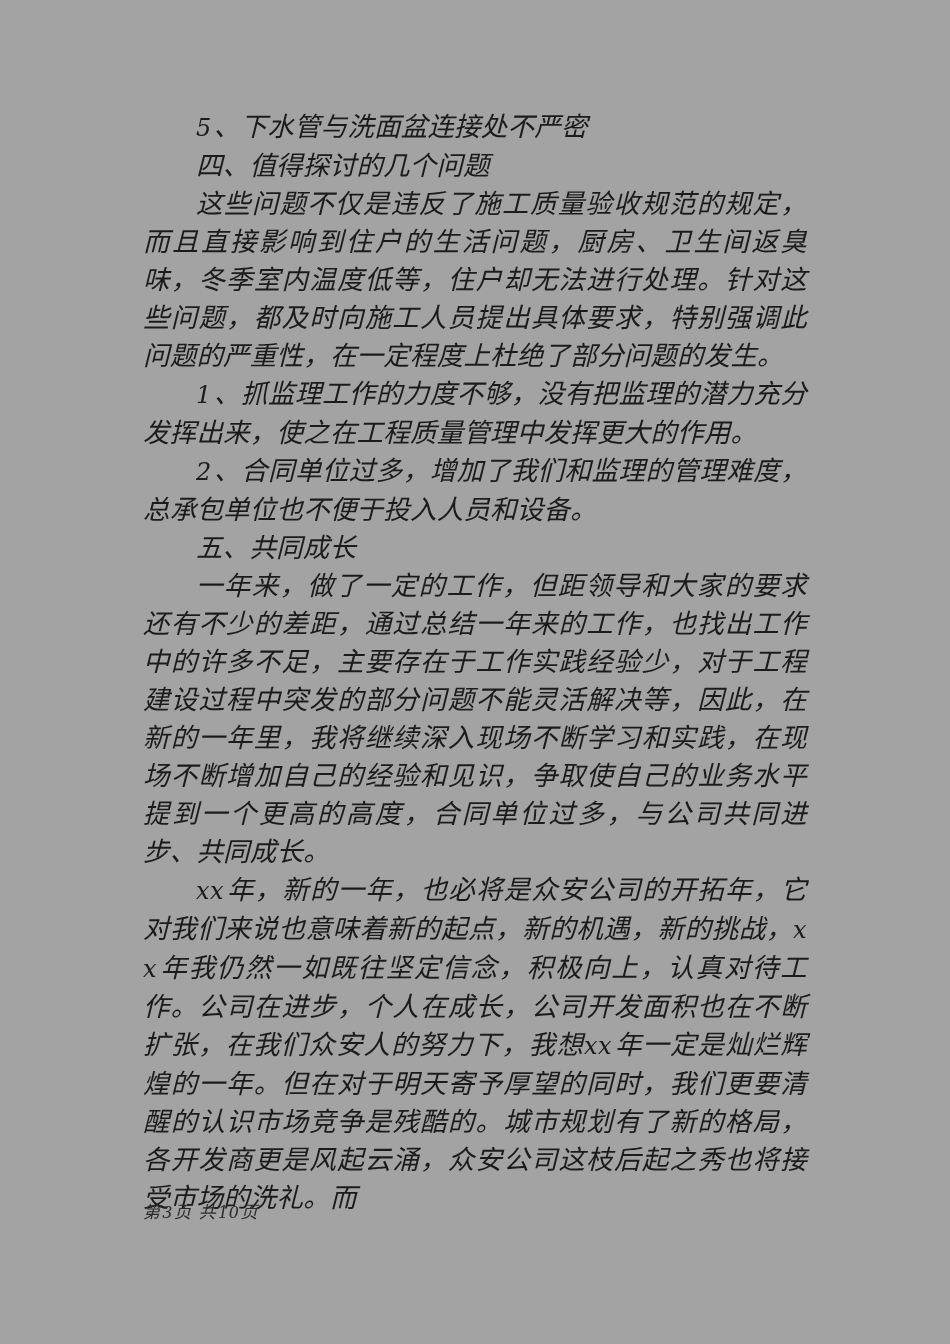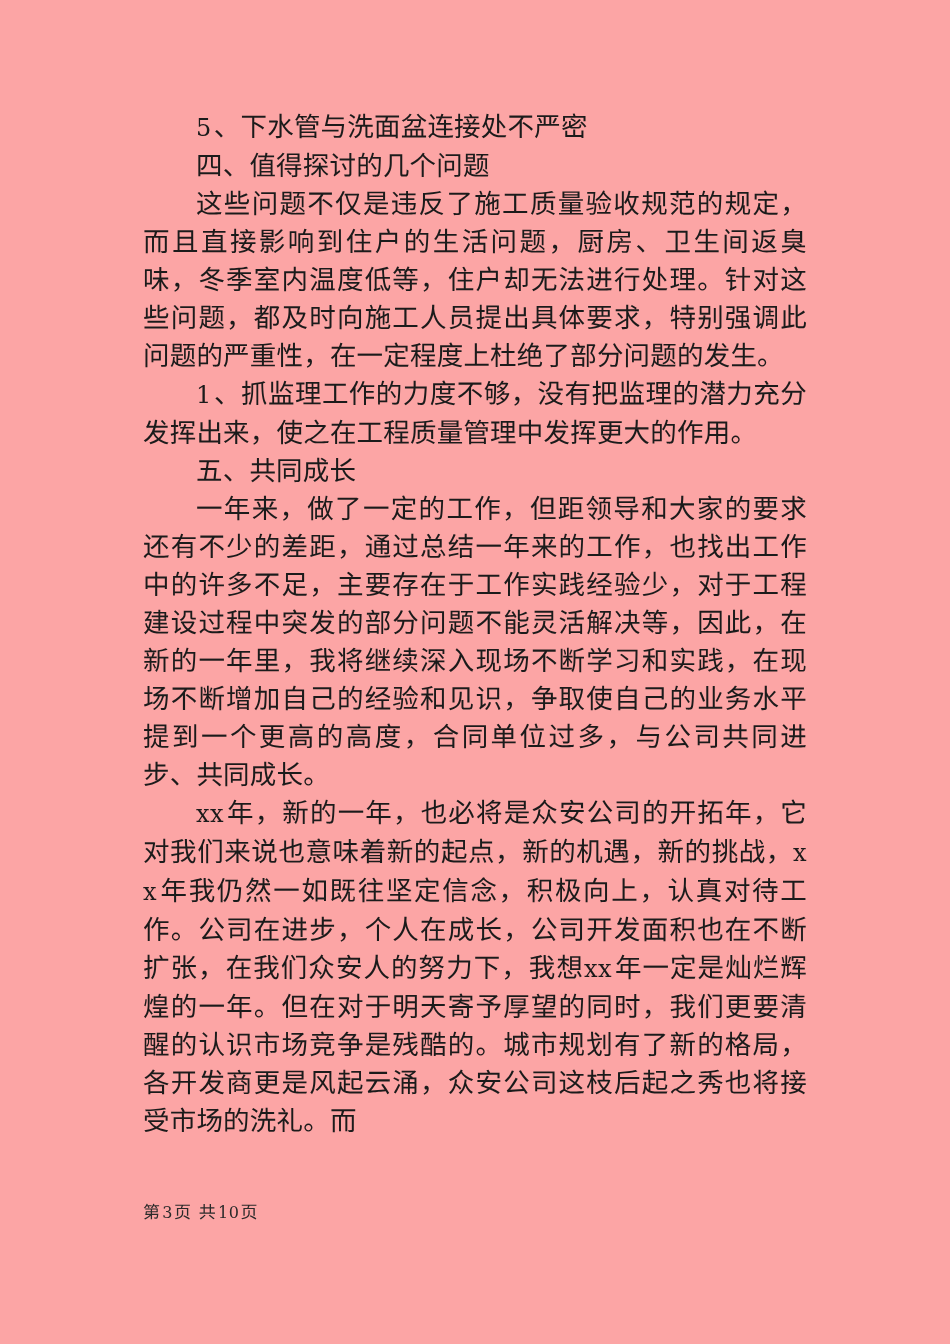--- a/index.html
+++ b/index.html
@@ -11,22 +11,23 @@
     width: 950px;
     height: 1344px;
     position: relative;
     font-family: "DejaVu Serif", "Liberation Serif", serif;
     -webkit-font-smoothing: antialiased;
   }
 
   #page {
     position: absolute;
     inset: 0;
-    background: #fca5a5;
+    background: #a3a3a3;
     overflow: hidden;
+    font-style: italic;
   }
 
   
   #doc-body {
     position: absolute;
     left: 143px;
     top: 108px;
     width: 664px;
   }
 
@@ -73,20 +74,21 @@
 </head>
 <body>
 
 <div id="page">
 
   <div id="doc-body">
     <p class="para"><span class="lat">5</span>、下水管与洗面盆连接处不严密</p>
     <p class="para">四、值得探讨的几个问题</p>
     <p class="para">这些问题不仅是违反了施工质量验收规范的规定，而且直接影响到住户的生活问题，厨房、卫生间返臭味，冬季室内温度低等，住户却无法进行处理。针对这些问题，都及时向施工人员提出具体要求，特别强调此问题的严重性，在一定程度上杜绝了部分问题的发生。</p>
     <p class="para"><span class="lat">1</span>、抓监理工作的力度不够，没有把监理的潜力充分发挥出来，使之在工程质量管理中发挥更大的作用。</p>
+    <p class="para"><span class="lat">2</span>、合同单位过多，增加了我们和监理的管理难度，总承包单位也不便于投入人员和设备。</p>
     <p class="para">五、共同成长</p>
     <p class="para">一年来，做了一定的工作，但距领导和大家的要求还有不少的差距，通过总结一年来的工作，也找出工作中的许多不足，主要存在于工作实践经验少，对于工程建设过程中突发的部分问题不能灵活解决等，因此，在新的一年里，我将继续深入现场不断学习和实践，在现场不断增加自己的经验和见识，争取使自己的业务水平提到一个更高的高度，合同单位过多，与公司共同进步、共同成长。</p>
     <p class="para"><span class="lat">xx</span>年，新的一年，也必将是众安公司的开拓年，它对我们来说也意味着新的起点，新的机遇，新的挑战，<span class="lat">xx</span>年我仍然一如既往坚定信念，积极向上，认真对待工作。公司在进步，个人在成长，公司开发面积也在不断扩张，在我们众安人的努力下，我想<span class="lat">xx</span>年一定是灿烂辉煌的一年。但在对于明天寄予厚望的同时，我们更要清醒的认识市场竞争是残酷的。城市规划有了新的格局，各开发商更是风起云涌，众安公司这枝后起之秀也将接受市场的洗礼。而</p>
   </div>
 
   <div id="page-footer">
     <span>第</span><span class="lat-sm">3</span><span>页 共</span><span class="lat-sm">10</span><span>页</span>
   </div>
 
 </div>

